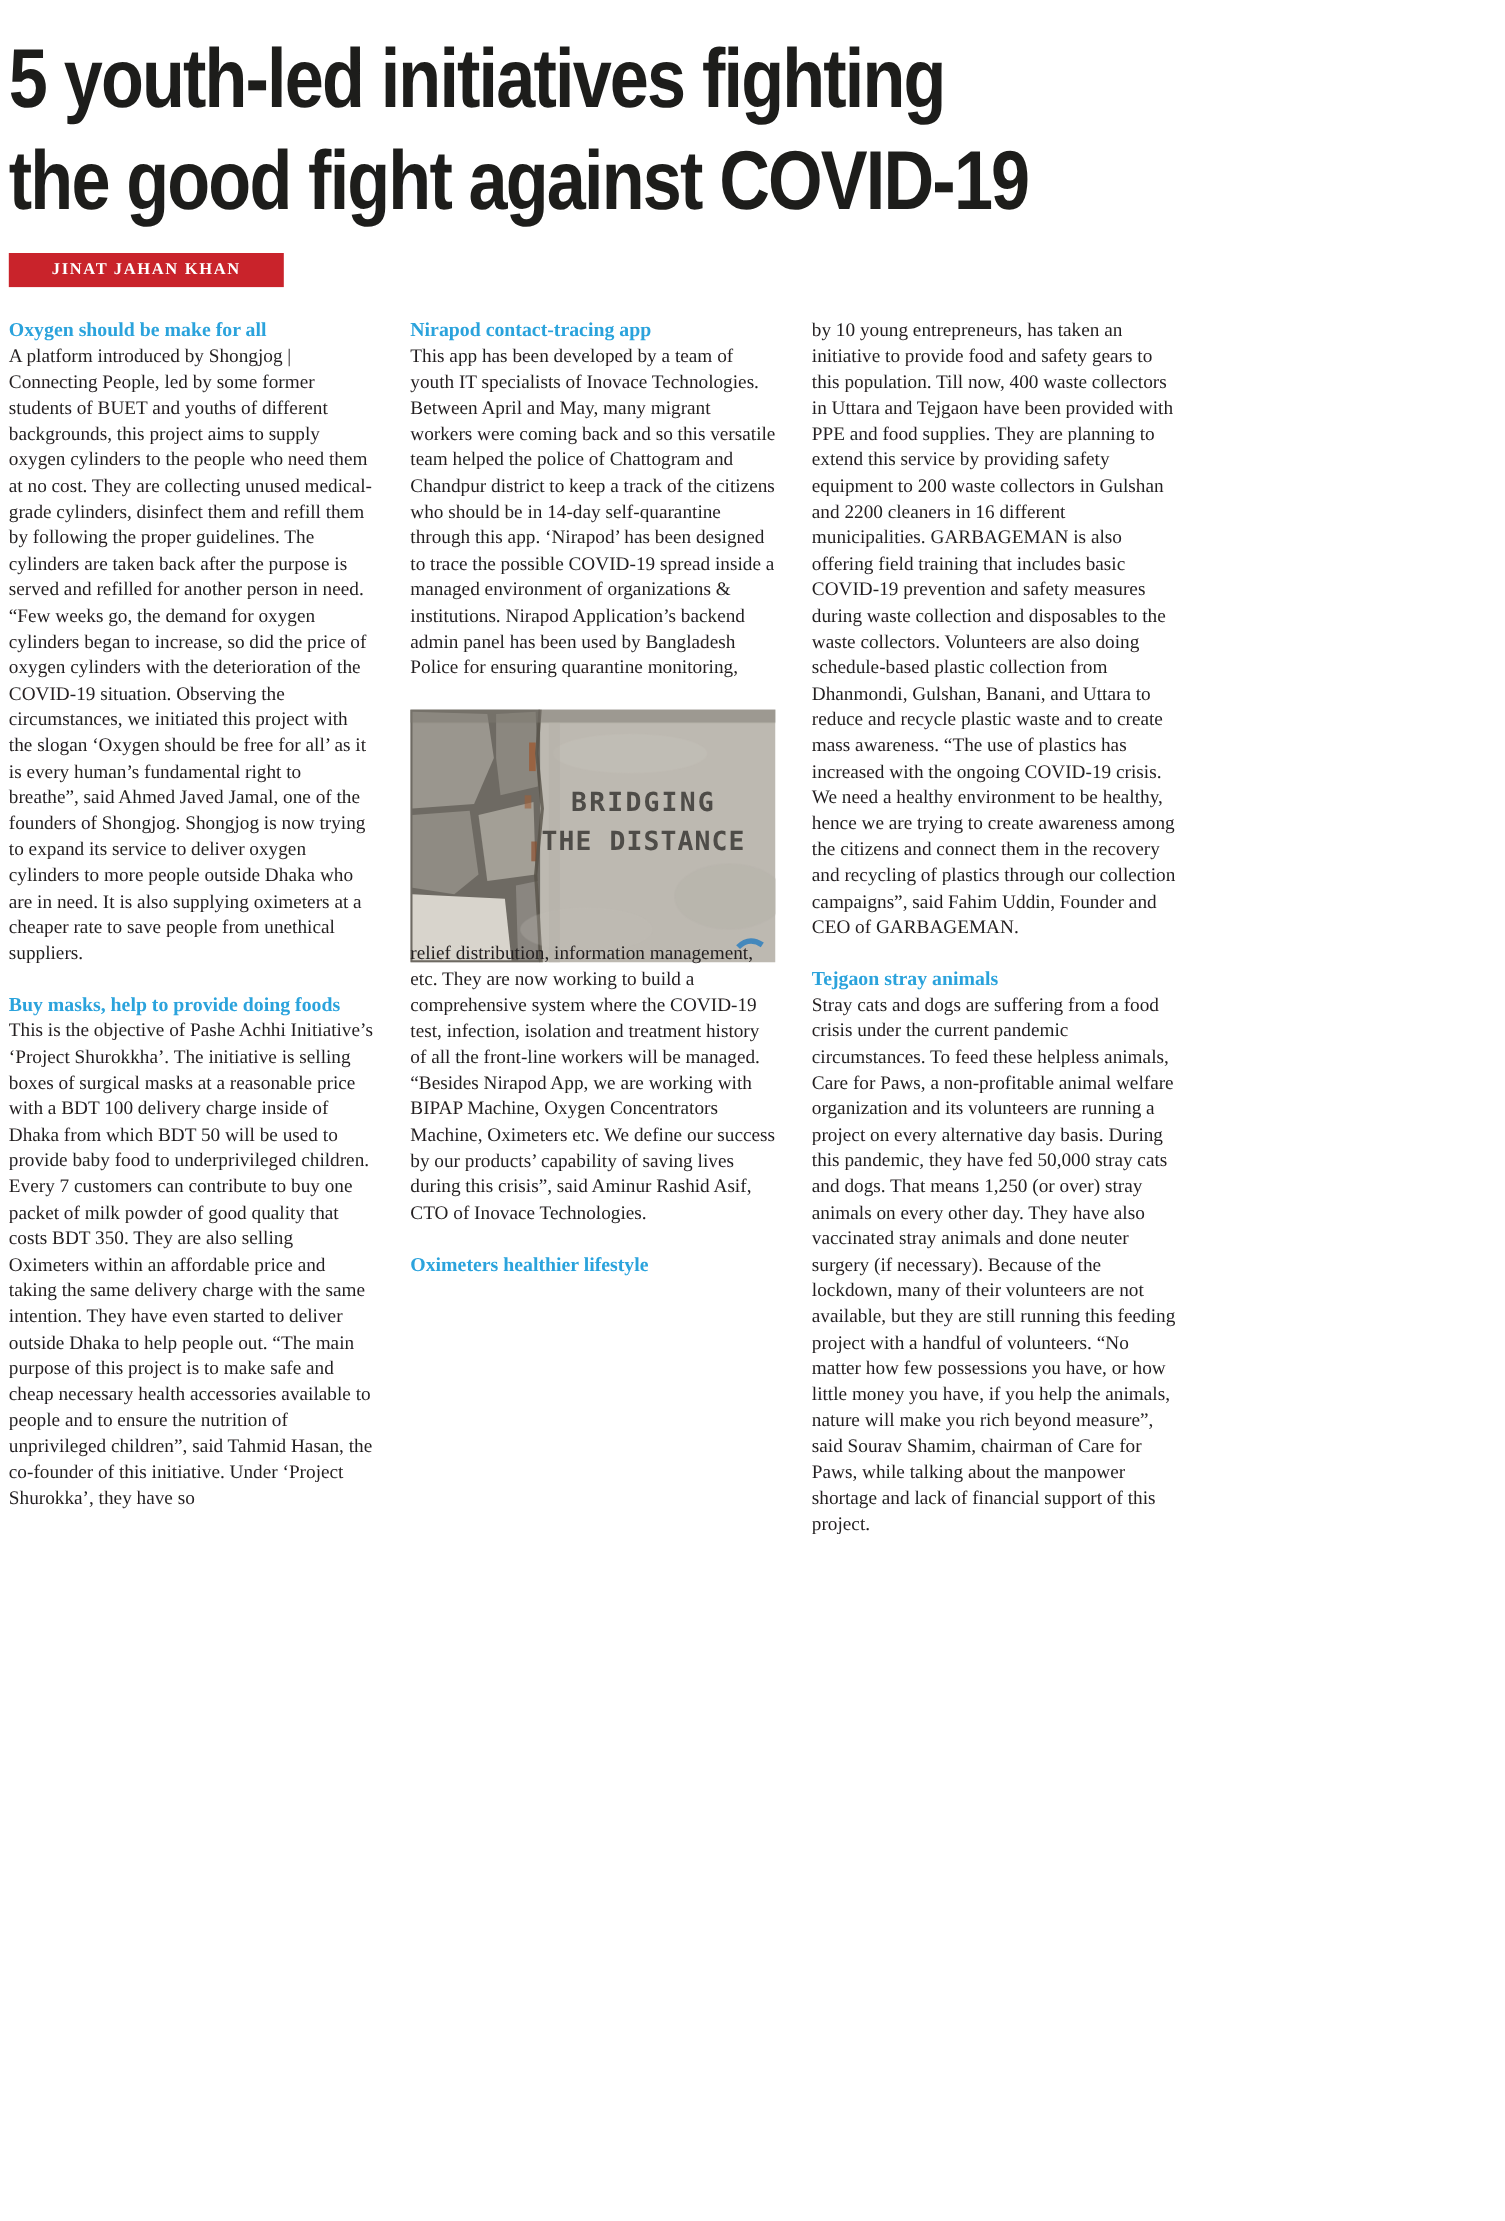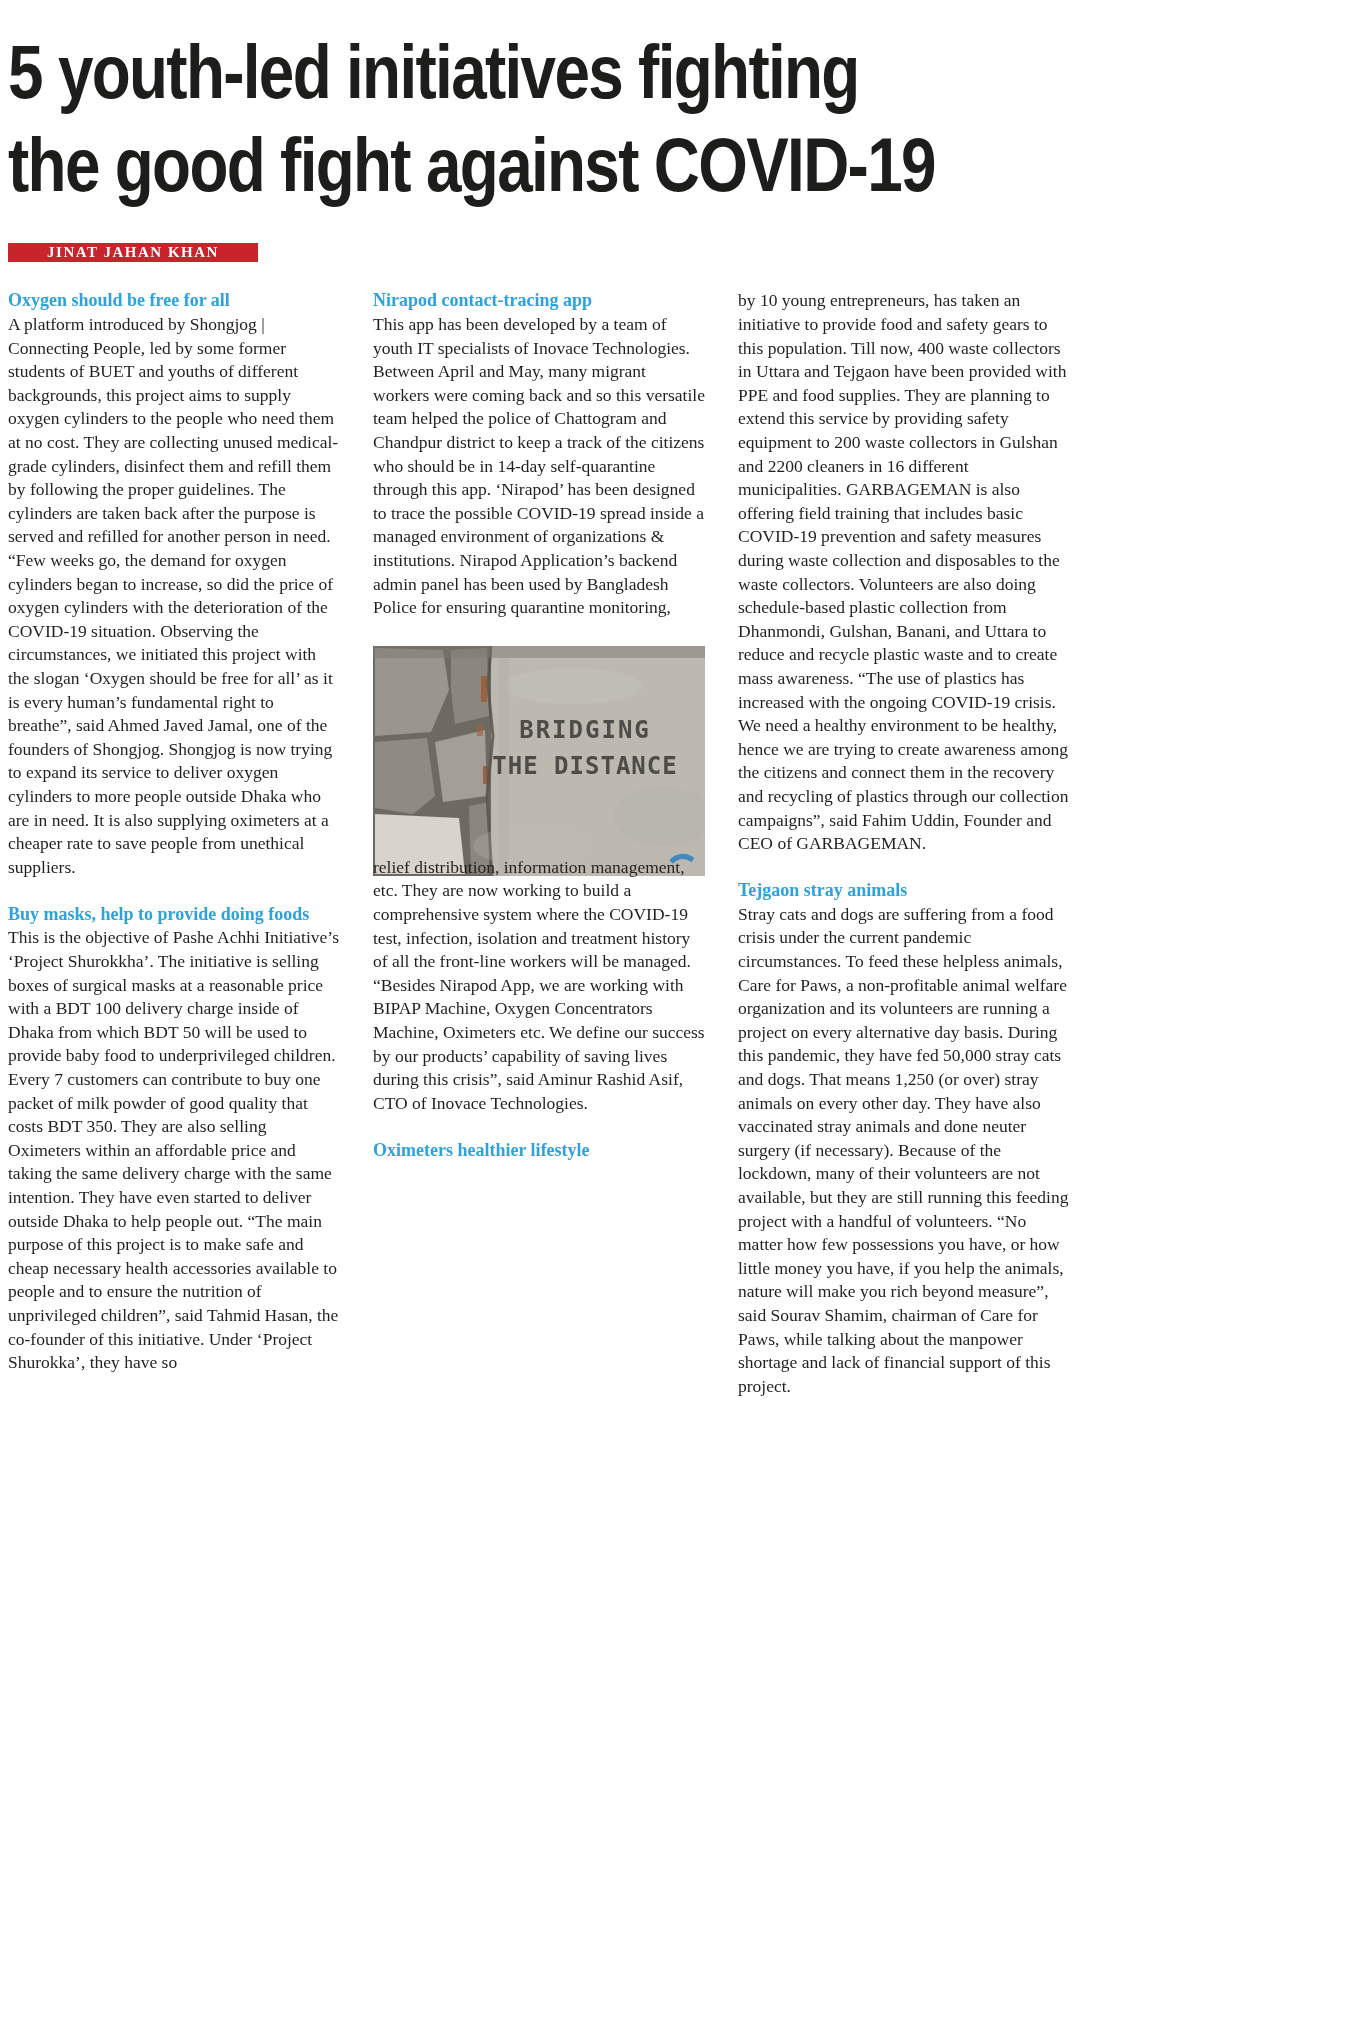--- a/index.html
+++ b/index.html
@@ -19,22 +19,22 @@
     line-height:1.22;
     letter-spacing:-2px;
     color:#1d1d1b;
     transform:scaleX(0.84);
     transform-origin:0 0;
     white-space:nowrap;
   }
   .headline div { white-space:nowrap; }
 
   .byline-badge {
-    margin-top:32px;
-    width:250px; height:19px;
+    margin-top:19px;
+    width:250px; height:31px;
     background:#c9232b;
     display:flex; align-items:center; justify-content:center;
   }
   .byline-badge span {
     color:#ffffff;
     font-family:"Liberation Serif", serif;
     font-size:15px;
     letter-spacing:1.5px;
     font-weight:bold;
   }
@@ -67,21 +67,21 @@
     <div>the good fight against COVID-19</div>
   </h1>
 
   <div class="byline-badge">
     <span>JINAT JAHAN KHAN</span>
   </div>
 
   <div class="columns">
 
     <div class="col">
-      <h2 class="sec">Oxygen should be free for all</h2>
+      <h2 class="sec">Oxygen should be make for all</h2>
       <p>A platform introduced by Shongjog | Connecting People, led by some former students of BUET and youths of different backgrounds, this project aims to supply oxygen cylinders to the people who need them at no cost. They are collecting unused medical-grade cylinders, disinfect them and refill them by following the proper guidelines. The cylinders are taken back after the purpose is served and refilled for another person in need. “Few weeks go, the demand for oxygen cylinders began to increase, so did the price of oxygen cylinders with the deterioration of the COVID-19 situation. Observing the circumstances, we initiated this project with the slogan ‘Oxygen should be free for all’ as it is every human’s fundamental right to breathe”, said Ahmed Javed Jamal, one of the founders of Shongjog. Shongjog is now trying to expand its service to deliver oxygen cylinders to more people outside Dhaka who are in need. It is also supplying oximeters at a cheaper rate to save people from unethical suppliers.</p>
       <h2 class="sec">Buy masks, help to provide doing foods</h2>
       <p>This is the objective of Pashe Achhi Initiative’s ‘Project Shurokkha’. The initiative is selling boxes of surgical masks at a reasonable price with a BDT 100 delivery charge inside of Dhaka from which BDT 50 will be used to provide baby food to underprivileged children. Every 7 customers can contribute to buy one packet of milk powder of good quality that costs BDT 350. They are also selling Oximeters within an affordable price and taking the same delivery charge with the same intention. They have even started to deliver outside Dhaka to help people out. “The main purpose of this project is to make safe and cheap necessary health accessories available to people and to ensure the nutrition of unprivileged children”, said Tahmid Hasan, the co-founder of this initiative. Under ‘Project Shurokka’, they have so</p>
     </div>
 
     <div class="col">
       <h2 class="sec">Nirapod contact-tracing app</h2>
       <p>This app has been developed by a team of youth IT specialists of Inovace Technologies. Between April and May, many migrant workers were coming back and so this versatile team helped the police of Chattogram and Chandpur district to keep a track of the citizens who should be in 14-day self-quarantine through this app. ‘Nirapod’ has been designed to trace the possible COVID-19 spread inside a managed environment of organizations &amp; institutions. Nirapod Application’s backend admin panel has been used by Bangladesh Police for ensuring quarantine monitoring,</p>
 
       <div class="figure">

